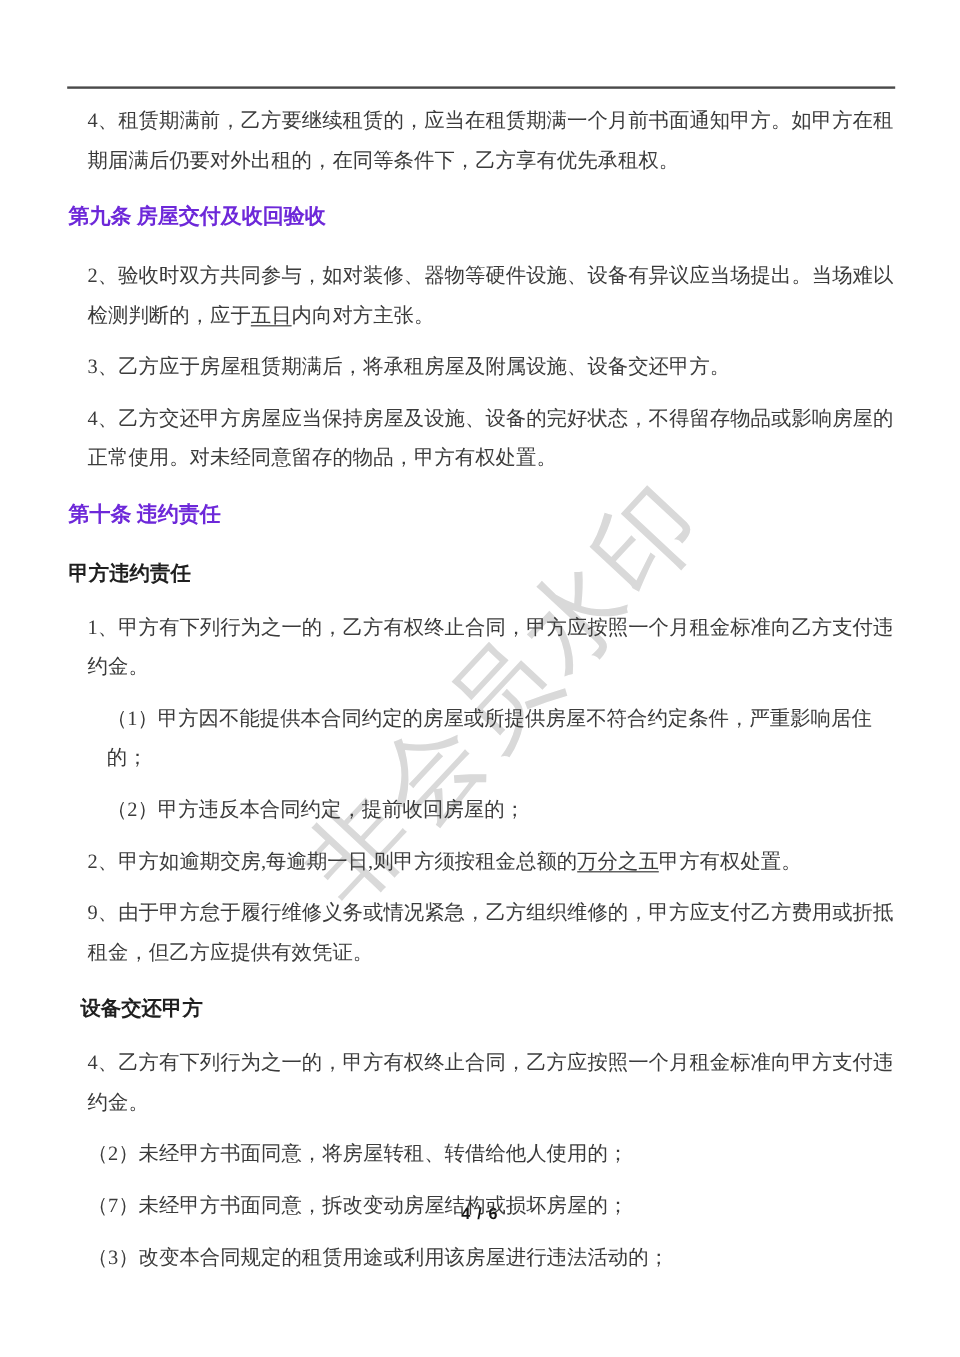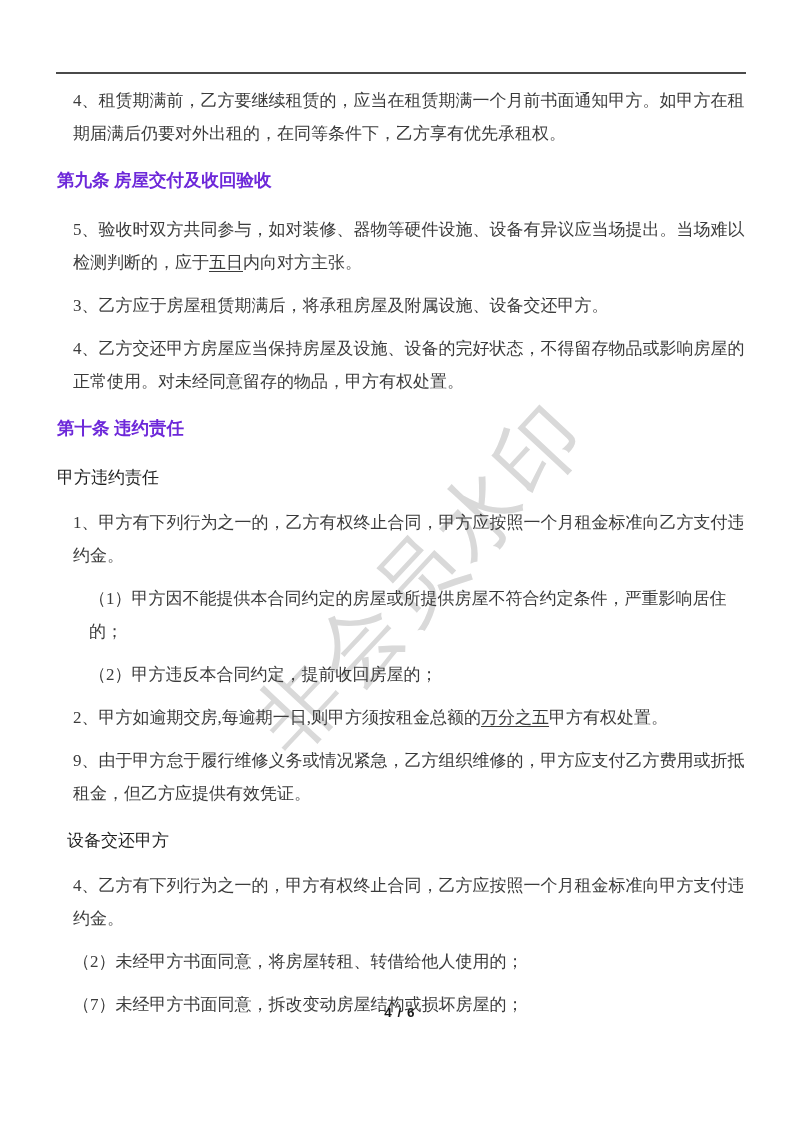--- a/index.html
+++ b/index.html
@@ -55,21 +55,21 @@
     margin: 14px 0 16px 0;
     font-size: 17.5px;
     line-height: 33px;
     font-weight: bold;
     color: #6d28d9;
   }
   .doc h3.sub-heading {
     margin: 14px 0 12px 0;
     font-size: 17px;
     line-height: 33px;
-    font-weight: normal;
+    font-weight: bold;
     color: #1f1f1f;
   }
   .doc .ind-1 { padding-left: 16px; }
   .doc .ind-s { padding-left: 10px; }
   .doc span.u {
     text-decoration: underline;
     text-underline-offset: 3px;
   }
   .page-footer {
     position: absolute;
@@ -89,31 +89,32 @@
 </style>
 </head>
 <body>
 
 <div class="page">
   <div class="top-rule"></div>
   <div class="watermark">非会员水印</div>
   <main class="doc" id="doc-body">
       <p class="body"><span>4、租赁期满前，乙方要继续租赁的，应当在租赁期满一个月前书面通知甲方。如甲方在租期届满后仍要对外出租的，在同等条件下，乙方享有优先承租权。</span></p>
       <h2 class="section-heading"><span>第九条 房屋交付及收回验收</span></h2>
-      <p class="body"><span>5、验收时双方共同参与，如对装修、器物等硬件设施、设备有异议应当场提出。当场难以检测判断的，应于</span><span class="u">五日</span><span>内向对方主张。</span></p>
+      <p class="body"><span>2、验收时双方共同参与，如对装修、器物等硬件设施、设备有异议应当场提出。当场难以检测判断的，应于</span><span class="u">五日</span><span>内向对方主张。</span></p>
       <p class="body"><span>3、乙方应于房屋租赁期满后，将承租房屋及附属设施、设备交还甲方。</span></p>
       <p class="body"><span>4、乙方交还甲方房屋应当保持房屋及设施、设备的完好状态，不得留存物品或影响房屋的正常使用。对未经同意留存的物品，甲方有权处置。</span></p>
       <h2 class="section-heading"><span>第十条 违约责任</span></h2>
       <h3 class="sub-heading"><span>甲方违约责任</span></h3>
       <p class="body"><span>1、甲方有下列行为之一的，乙方有权终止合同，甲方应按照一个月租金标准向乙方支付违约金。</span></p>
       <p class="body ind-1"><span>（1）甲方因不能提供本合同约定的房屋或所提供房屋不符合约定条件，严重影响居住的；</span></p>
       <p class="body ind-1"><span>（2）甲方违反本合同约定，提前收回房屋的；</span></p>
       <p class="body"><span>2、甲方如逾期交房,每逾期一日,则甲方须按租金总额的</span><span class="u">万分之五</span><span>甲方有权处置。</span></p>
       <p class="body"><span>9、由于甲方怠于履行维修义务或情况紧急，乙方组织维修的，甲方应支付乙方费用或折抵租金，但乙方应提供有效凭证。</span></p>
       <h3 class="sub-heading ind-s"><span>设备交还甲方</span></h3>
       <p class="body"><span>4、乙方有下列行为之一的，甲方有权终止合同，乙方应按照一个月租金标准向甲方支付违约金。</span></p>
       <p class="body"><span>（2）未经甲方书面同意，将房屋转租、转借给他人使用的；</span></p>
       <p class="body"><span>（7）未经甲方书面同意，拆改变动房屋结构或损坏房屋的；</span></p>
+      <p class="body"><span>（3）改变本合同规定的租赁用途或利用该房屋进行违法活动的；</span></p>
     </main>
   <footer class="page-footer">
     <span>4 / 6</span>
   </footer>
 </div>
 
 </body></html>

